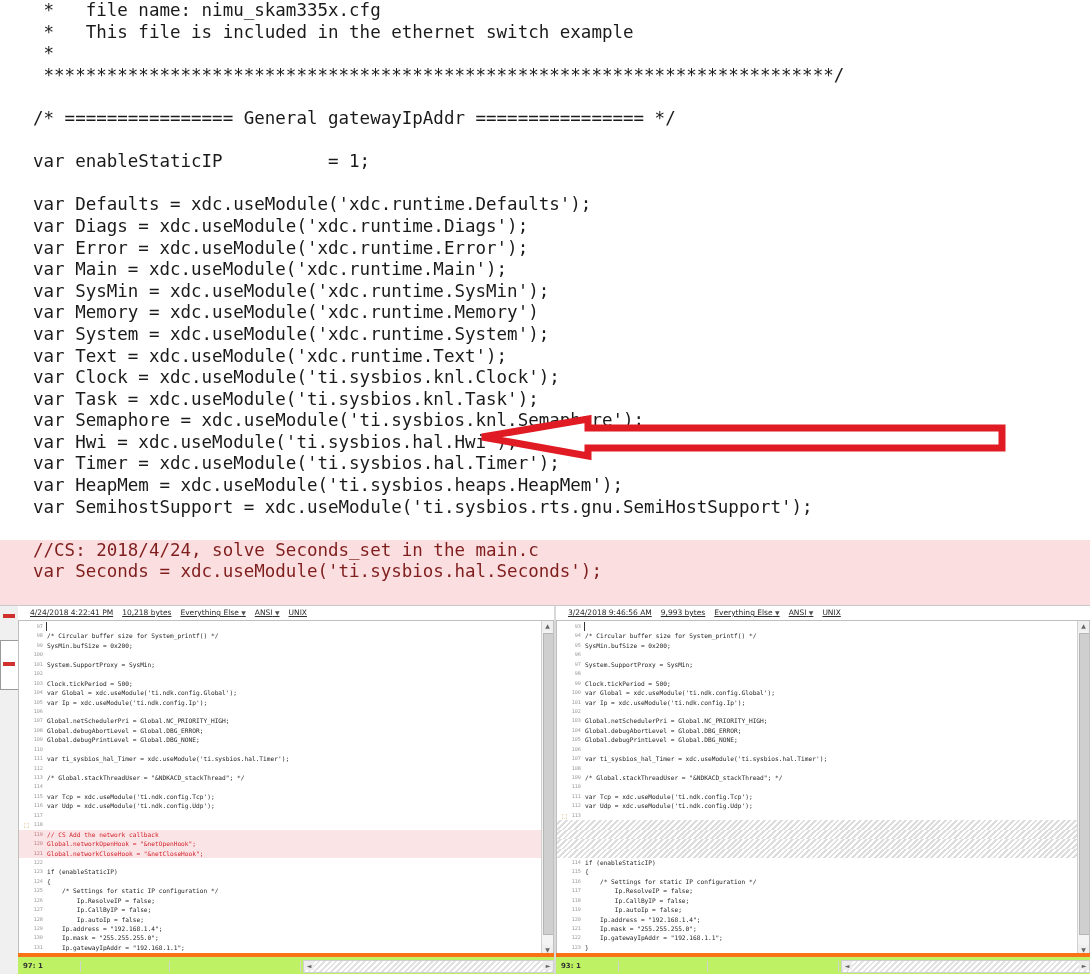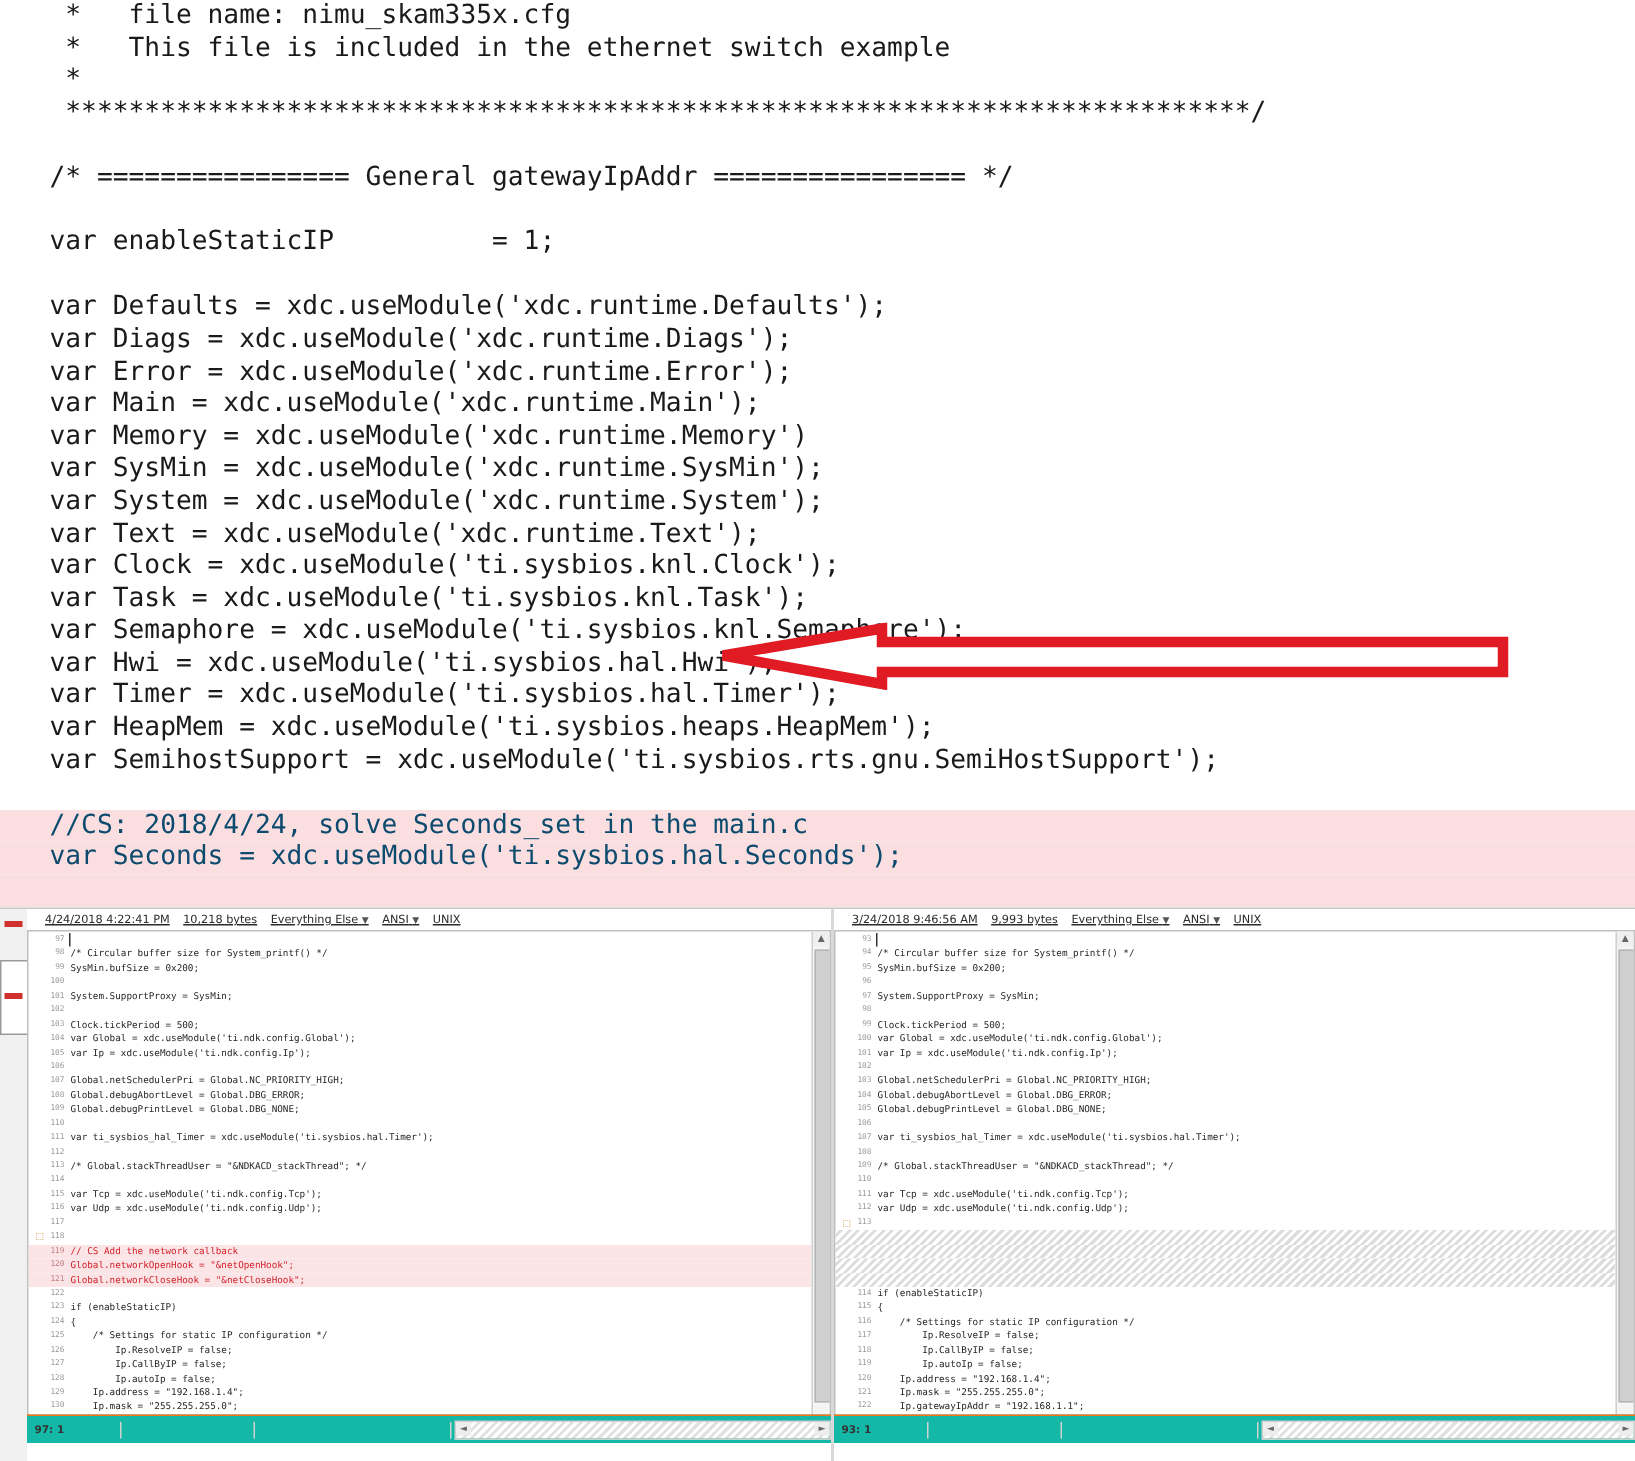--- a/index.html
+++ b/index.html
@@ -20,21 +20,21 @@
   .code-line{
     font-family:"DejaVu Sans Mono", monospace;
     font-size:17.5px;
     line-height:21.6px;
     color:#1a1a1a;
     white-space:pre;
     padding-left:33px;
     letter-spacing:0px;
   }
   .code-line.blank{height:21.6px;}
-  .hl-red{background:#fbdfe0;color:#0c4a6e;}
+  .hl-red{background:#fbdfe0;color:#7f1d1d;}
   .hl-lav{background:#e6e6f5;}
 
   
   #top-arrow{
     position:absolute;left:478px;top:415px;width:530px;height:45px;
   }
 
   
   #compare-pane{
     position:absolute;left:0;top:605px;width:1090px;height:369px;
@@ -115,22 +115,22 @@
   .vthumb{
     position:absolute;left:1px;width:9px;background:#cfcfcf;border:1px solid #b5b5b5;
   }
   .sc-arrow{
     position:absolute;left:0;width:11px;height:10px;
     font-size:6px;line-height:10px;text-align:center;color:#666;
     background:#efefef;
   }
 
   .pane-status{
-    position:absolute;left:0;right:0;bottom:13px;height:18px;
-    background:#14b8a6;border-top:1px solid #f97316;
+    position:absolute;left:0;right:0;bottom:0;height:18px;
+    background:#bef264;border-top:4px solid #f97316;
     display:flex;align-items:center;
     font-family:"DejaVu Sans", sans-serif;font-size:7px;color:#333;
   }
   .st-cell{
     height:11px;line-height:11px;
     border-right:1px solid #d2d2d2;
     padding:0 5px;
     display:flex;align-items:center;
   }
   .st-cell.pos{width:52px;font-weight:bold;}
@@ -160,22 +160,22 @@
       <div class="code-line"> ***************************************************************************/</div>
       <div class="code-line blank">&nbsp;</div>
       <div class="code-line">/* ================ General gatewayIpAddr ================ */</div>
       <div class="code-line blank">&nbsp;</div>
       <div class="code-line">var enableStaticIP          = 1;</div>
       <div class="code-line blank">&nbsp;</div>
       <div class="code-line">var Defaults = xdc.useModule('xdc.runtime.Defaults');</div>
       <div class="code-line">var Diags = xdc.useModule('xdc.runtime.Diags');</div>
       <div class="code-line">var Error = xdc.useModule('xdc.runtime.Error');</div>
       <div class="code-line">var Main = xdc.useModule('xdc.runtime.Main');</div>
+      <div class="code-line">var SysMin = xdc.useModule('xdc.runtime.SysMin');</div>
       <div class="code-line">var Memory = xdc.useModule('xdc.runtime.Memory')</div>
-      <div class="code-line">var SysMin = xdc.useModule('xdc.runtime.SysMin');</div>
       <div class="code-line">var System = xdc.useModule('xdc.runtime.System');</div>
       <div class="code-line">var Text = xdc.useModule('xdc.runtime.Text');</div>
       <div class="code-line">var Clock = xdc.useModule('ti.sysbios.knl.Clock');</div>
       <div class="code-line">var Task = xdc.useModule('ti.sysbios.knl.Task');</div>
       <div class="code-line">var Semaphore = xdc.useModule('ti.sysbios.knl.Semaphore');</div>
       <div class="code-line">var Hwi = xdc.useModule('ti.sysbios.hal.Hwi');</div>
       <div class="code-line">var Timer = xdc.useModule('ti.sysbios.hal.Timer');</div>
       <div class="code-line">var HeapMem = xdc.useModule('ti.sysbios.heaps.HeapMem');</div>
       <div class="code-line">var SemihostSupport = xdc.useModule('ti.sysbios.rts.gnu.SemiHostSupport');</div>
       <div class="code-line blank">&nbsp;</div>

